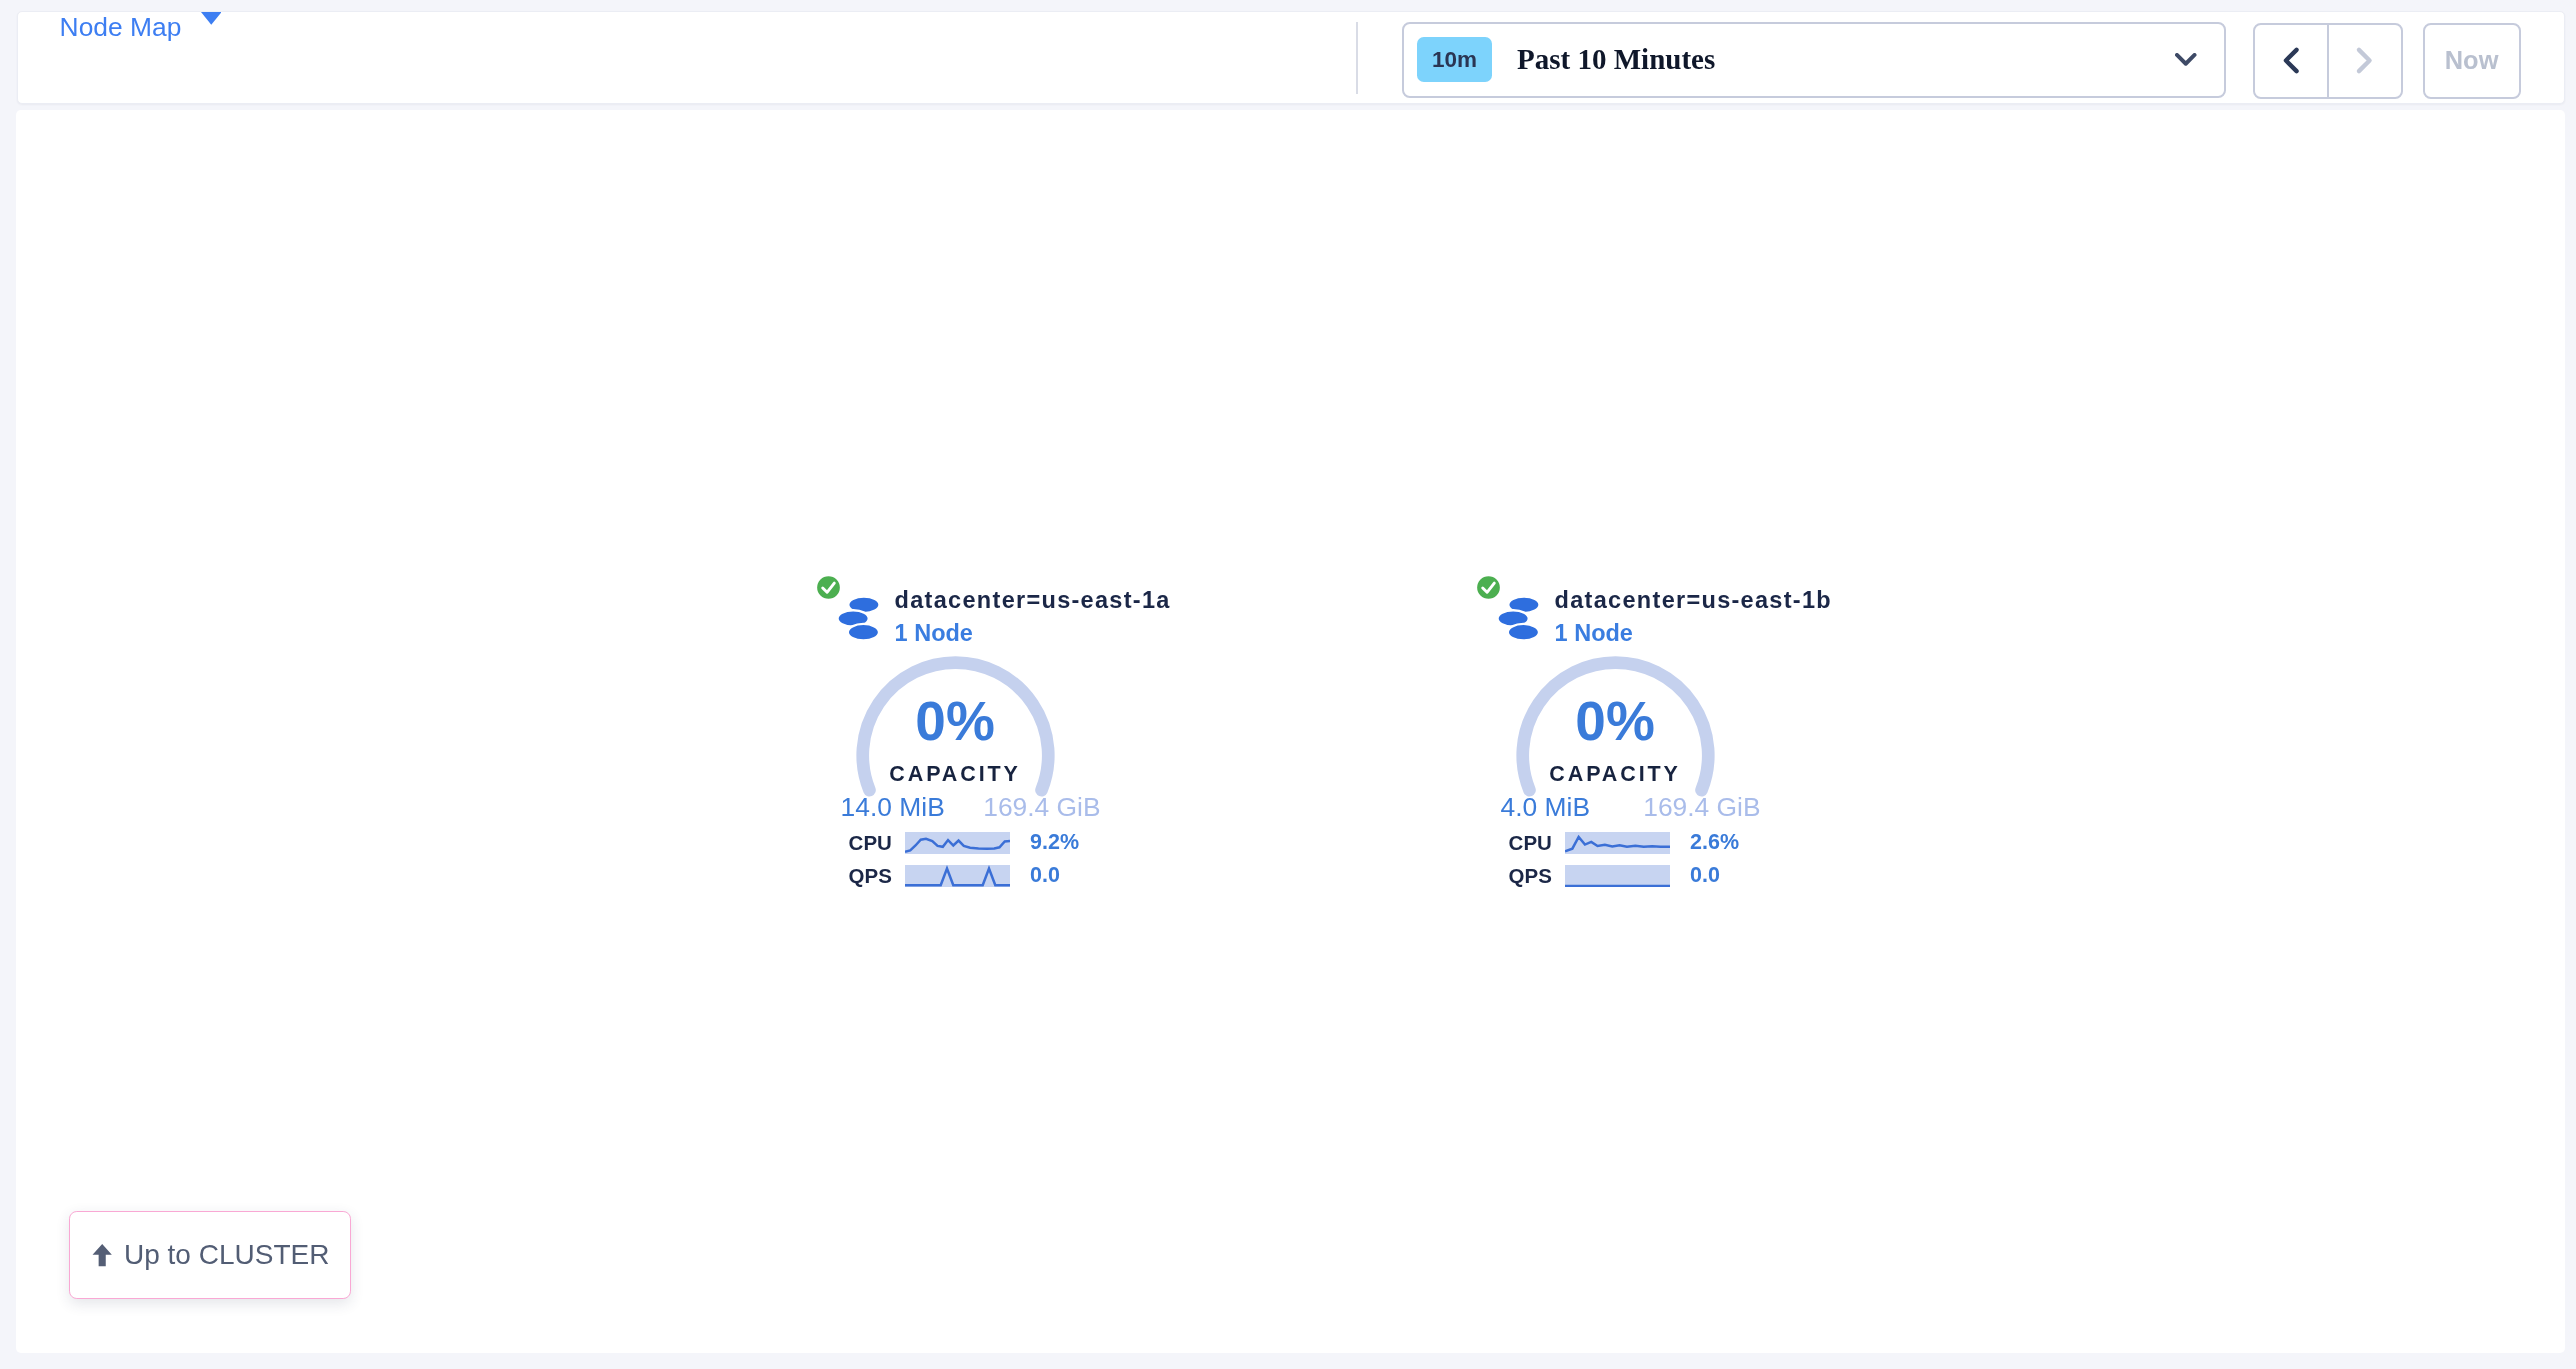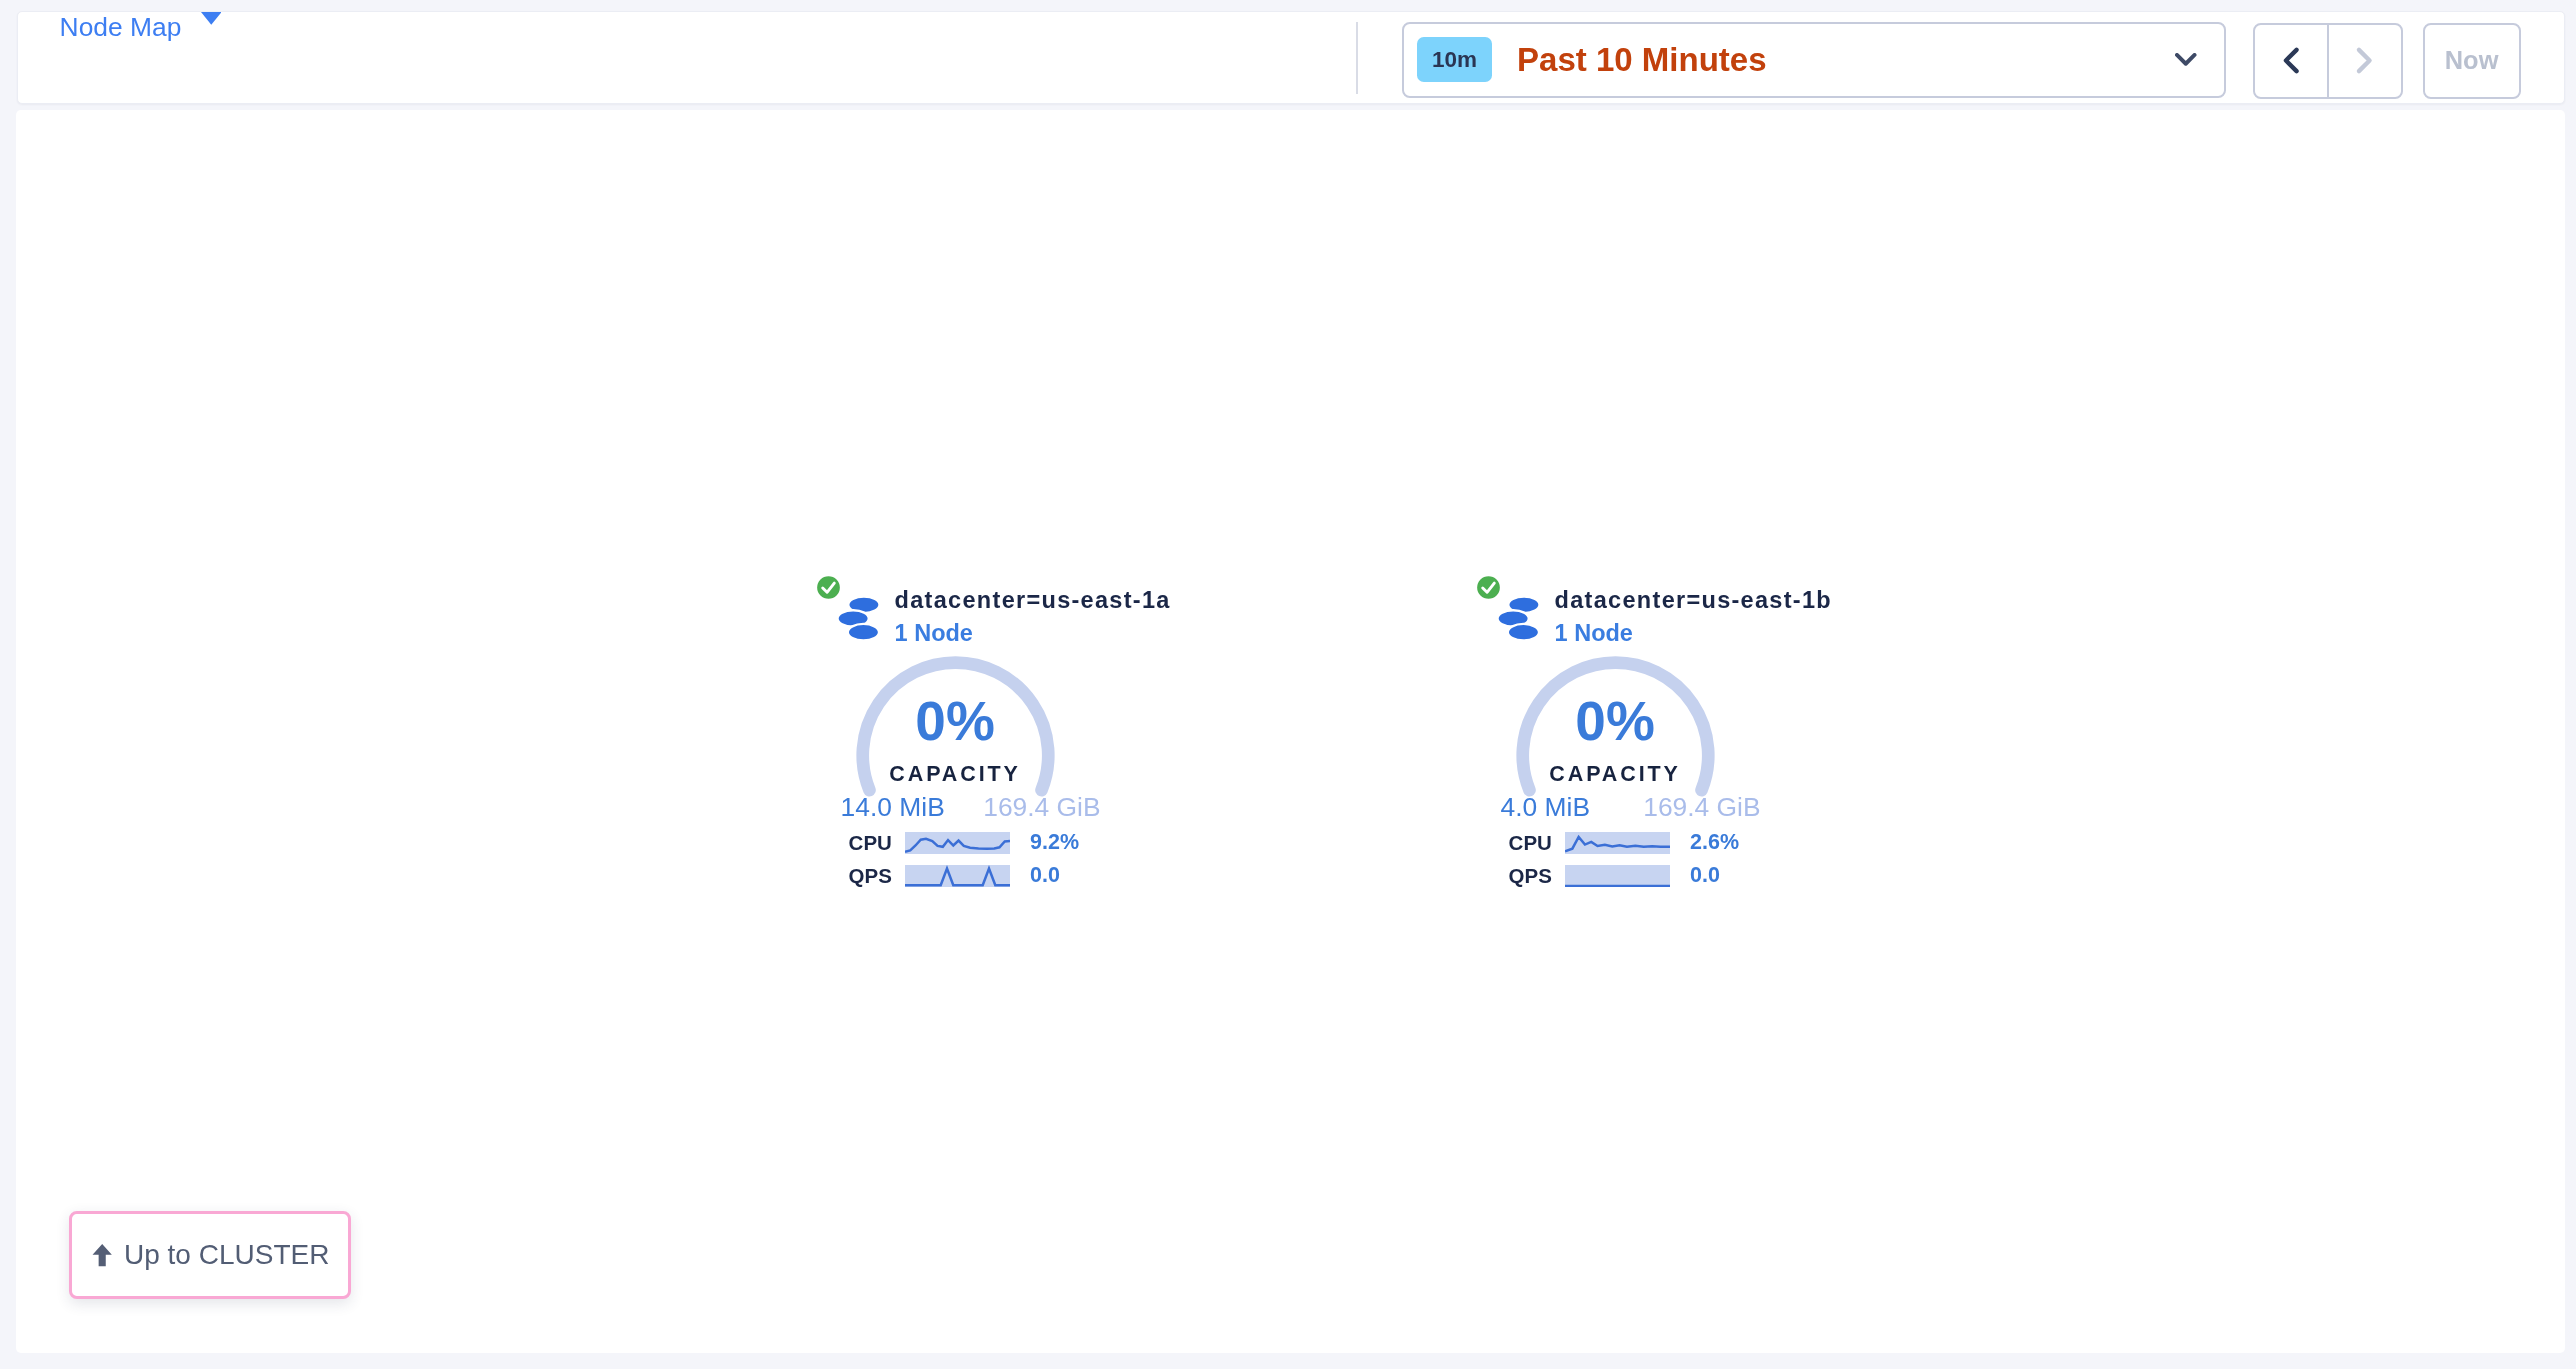--- a/index.html
+++ b/index.html
@@ -36,21 +36,21 @@
   }
   .time-select {
     position:absolute; left:1384px; top:9.8px; width:824px; height:76px;
     border:2px solid #c6cbdc; border-radius:7.8px; background:#fff;
     display:flex; align-items:center; cursor:pointer;
   }
   .tw-badge {
     margin-left:13.7px; padding:9.8px 14.7px; background:#7dd3fc; border-radius:6.8px;
     font-size:22.5px; font-weight:700; color:#2a3553;
   }
-  .tw-label { margin-left:25.4px; font-size:33px; font-weight:700; color:#c2410c; }
+  .tw-label { margin-left:25.4px; font-size:29px; font-weight:700; color:#0f172a;font-family:Liberation Serif, serif; }
   .tw-chevron { margin-left:auto; margin-right:27px; display:flex; }
   .nav-group { position:absolute; left:2235px; top:10.8px; display:flex; }
   .nav-btn {
     width:76px; height:76px; background:#fff; border:2px solid #c6cbdc;
     display:flex; align-items:center; justify-content:center; cursor:pointer;
   }
   .nav-prev { border-radius:7.8px 0 0 7.8px; }
   .nav-next { border-radius:0 7.8px 7.8px 0; margin-left:-2px; }
   .now-btn {
     position:absolute; left:2405px; top:10.8px; width:98px; height:76px;
@@ -93,21 +93,21 @@
   .dc-metric.cpu { top:258px; }
   .dc-metric.qps { top:291px; }
   .m-label { width:56px; font-size:20.5px; font-weight:700; color:#1b2747; }
   .m-spark { width:105px; height:22.5px; background:#c7d4f1; position:relative; }
   .m-spark svg { display:block; width:105px; height:22.5px; }
   .m-spark polyline { fill:none; stroke:#3b6fd6; stroke-width:2.5; vector-effect:non-scaling-stroke; }
   .m-value { margin-left:20.5px; font-size:21.5px; font-weight:700; color:#3a7bd9; }
 
   .up-btn {
     position:absolute; left:53px; top:1101px; width:282px; height:88px;
-    background:#fff; border:3px solid #f9a8d4; border-radius:7.8px;
+    background:#fff; border:1px solid #f9a8d4; border-radius:7.8px;
     box-shadow:0 4.9px 13.7px rgba(40,50,80,.12);
     display:flex; align-items:center; justify-content:center; gap:9.8px;
     font-size:28px; color:#525d74; cursor:pointer; font-family:inherit;text-align:right;
   }
 </style>
 </head>
 <body>
 
 <header class="topbar">
 

